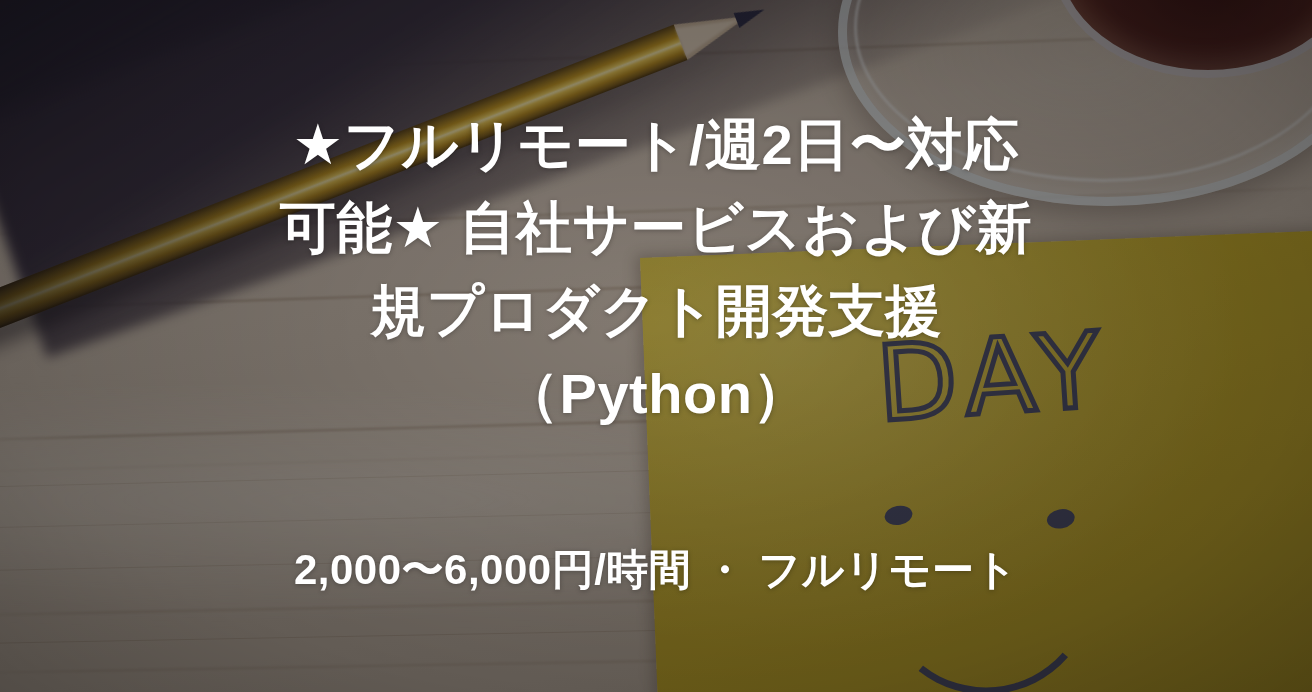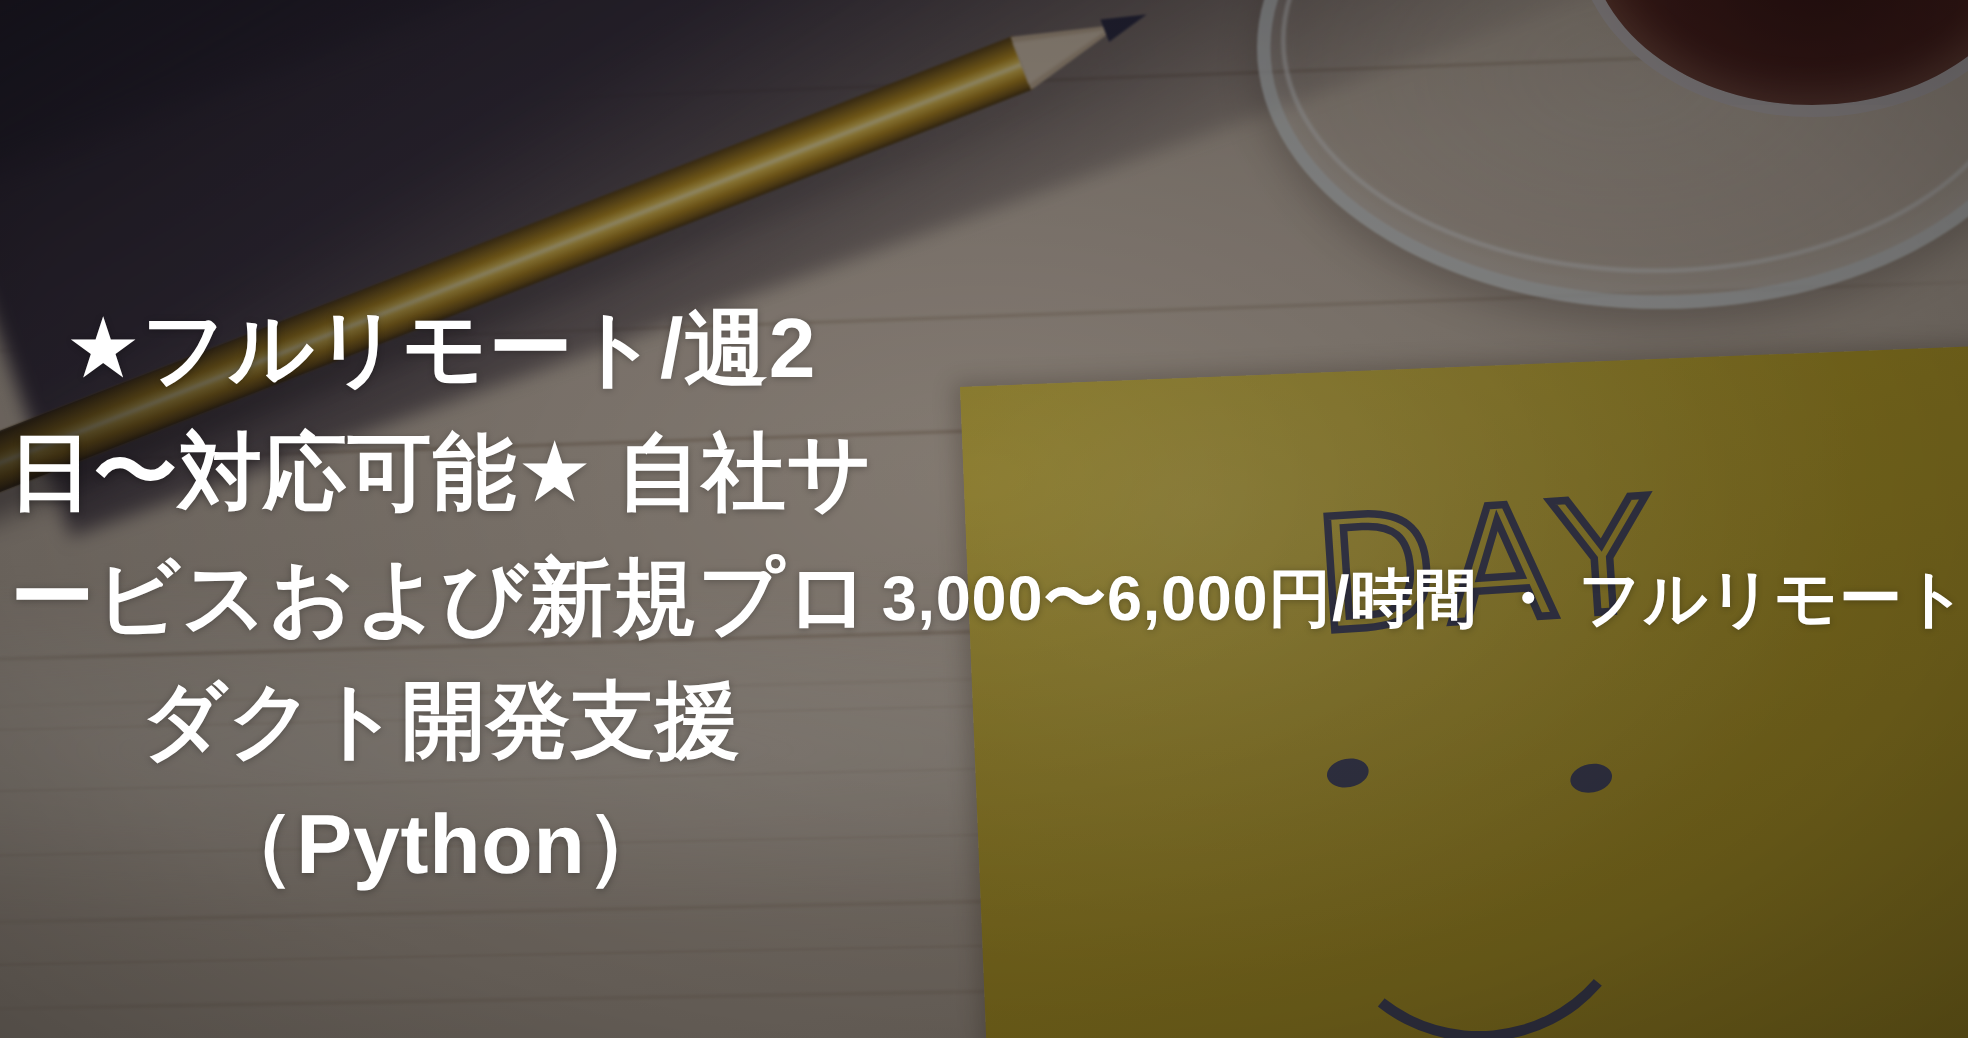--- a/index.html
+++ b/index.html
@@ -253,21 +253,21 @@
     position: absolute;
     inset: 0;
     background: radial-gradient(ellipse at 50% 46%, rgba(0,0,0,.12) 0%, rgba(0,0,0,.30) 72%, rgba(0,0,0,.42) 100%);
   }
 
   
   .content {
     position: absolute;
     inset: 0;
     display: flex;
-    flex-direction: row;
+    flex-direction: column;
     align-items: center;
     justify-content: flex-start;
     text-align: center;
   }
   .headline {
     margin-top: 104px;
     width: 760px;
     color: #ffffff;
     font-size: 56px;
     line-height: 1.48;
@@ -332,16 +332,16 @@
       <div class="eye eye-r"></div>
       <div class="smile"></div>
     </div>
 
     <div class="veil"></div>
     <div class="veil2"></div>
   </div>
 
   <div class="content">
     <div class="headline">★フルリモート/週2日〜対応可能★ 自社サービスおよび新規プロダクト開発支援（Python）</div>
-    <div class="subline">3,000〜6,000円/時間 ・ フルリモート</div>
+    <div class="subline">2,000〜6,000円/時間 ・ フルリモート</div>
   </div>
 
 </div>
 
 </body></html>

